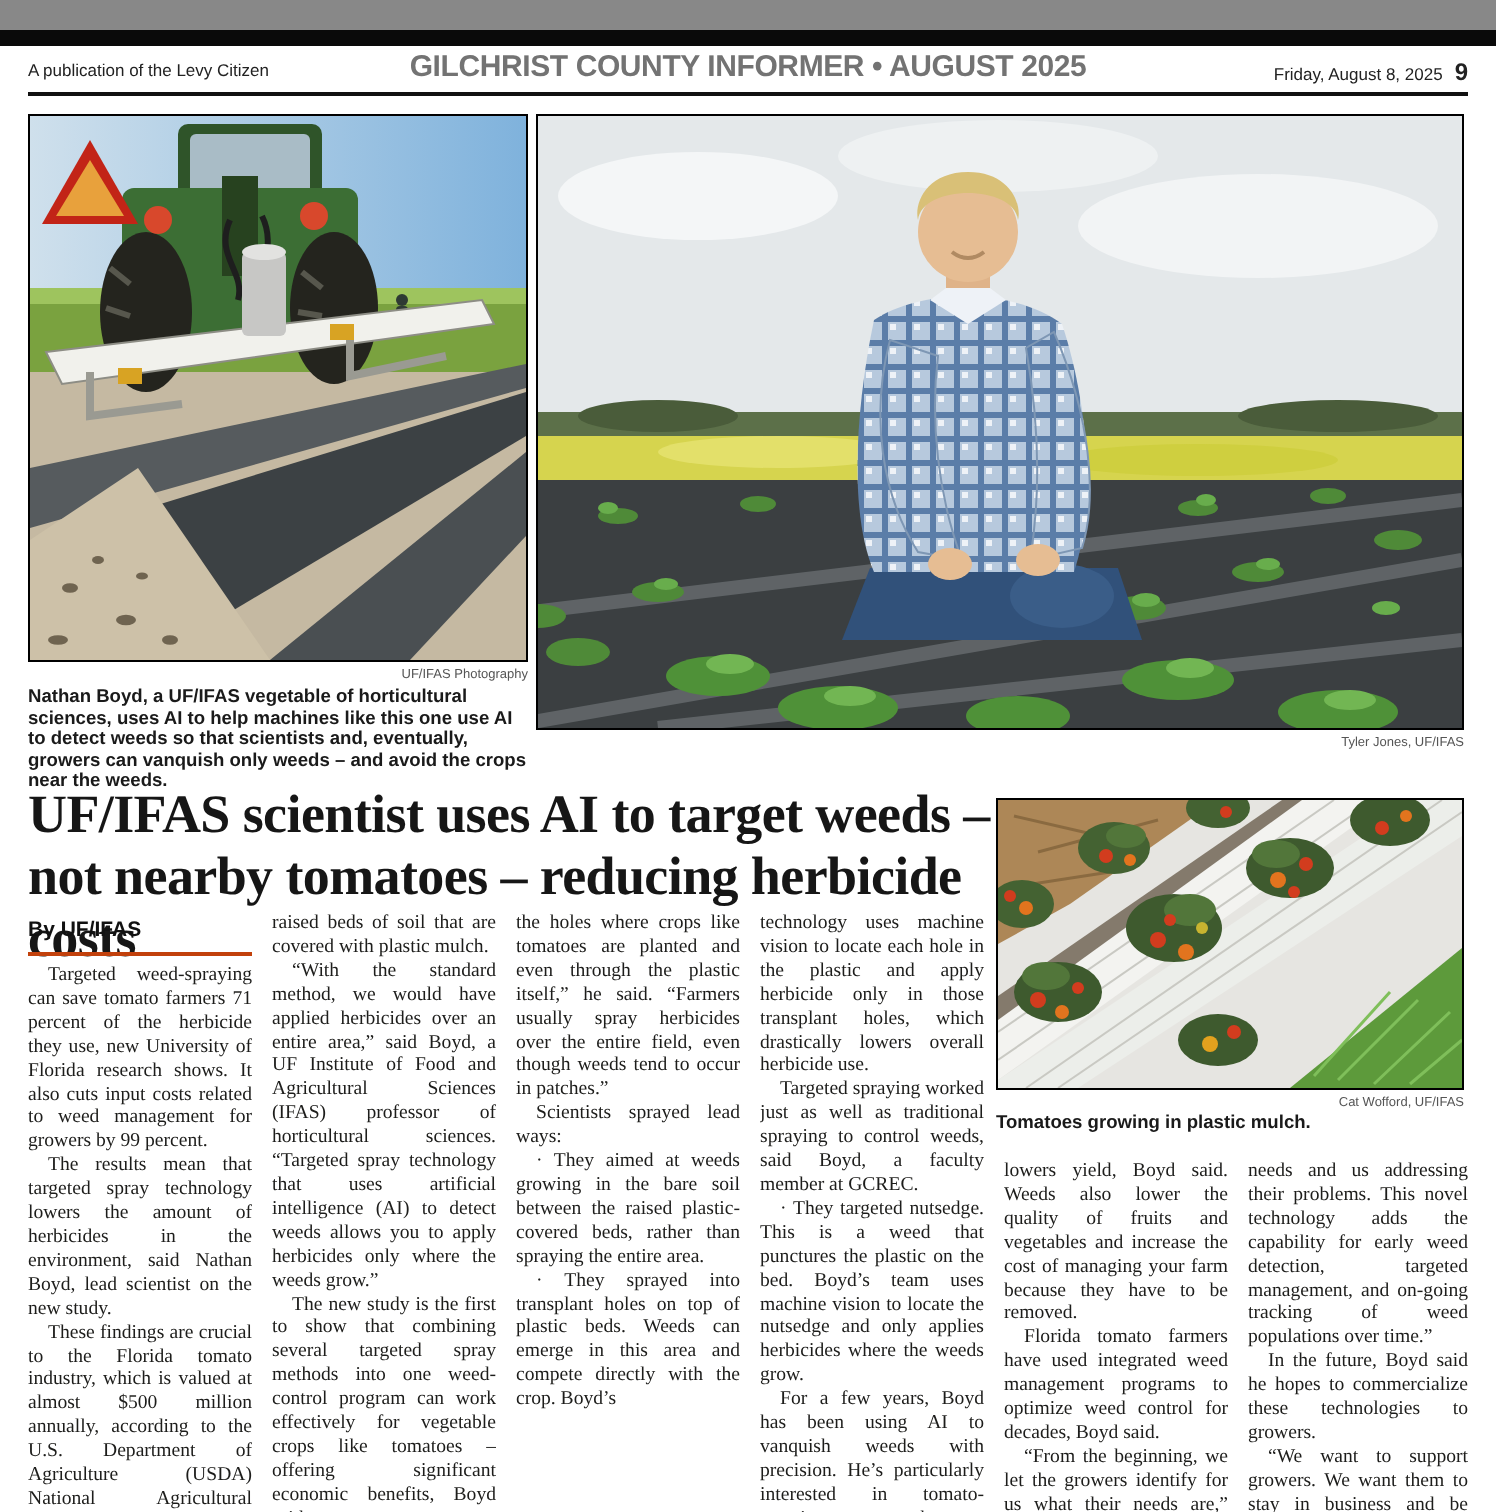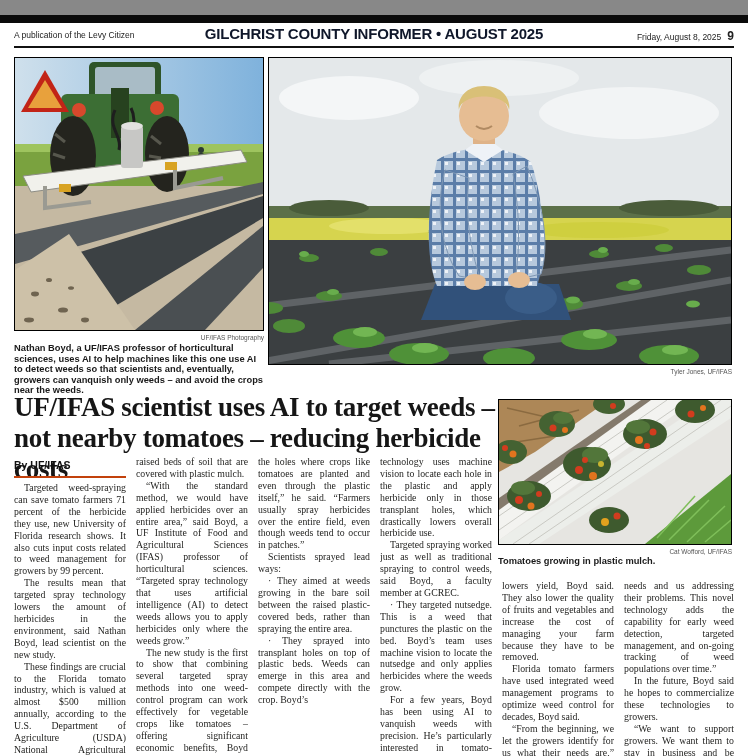--- a/index.html
+++ b/index.html
@@ -4,21 +4,21 @@
 <style>
   * { margin:0; padding:0; box-sizing:border-box; }
   html,body { background:#888; }
   .page {
     position:relative; width:748px; height:756px; background:#ffffff;
     margin:15px auto; overflow:hidden; color:#1d1d1b;
     font-family:"Liberation Serif", serif;
   }
   .topbar { position:absolute; top:0; left:0; width:748px; height:8px; background:#0a0a0a; }
   .hdr-left { position:absolute; top:15px; left:14px; font-family:"Liberation Sans",sans-serif; font-size:8.5px; color:#222; }
-  .hdr-center { position:absolute; top:10px; left:0; width:748px; text-align:center; font-family:"Liberation Sans",sans-serif; font-weight:bold; font-size:15px; letter-spacing:-0.2px; color:#0f172a; }
+  .hdr-center { position:absolute; top:10px; left:0; width:748px; text-align:center; font-family:"Liberation Sans",sans-serif; font-weight:bold; font-size:15px; letter-spacing:-0.2px; color:#737373; }
   .hdr-right { position:absolute; top:14px; right:14px; font-family:"Liberation Sans",sans-serif; font-size:8.5px; color:#222; }
   .hdr-right b { font-size:12px; margin-left:6px; }
   .hdr-rule { position:absolute; top:31px; left:14px; width:720px; height:2px; background:#111; }
 
   .photo { position:absolute; border:1px solid #000; overflow:hidden; background:#cfd8de; }
   .photo svg { display:block; }
   #photo-tractor { top:42px; left:14px; width:250px; height:274px; }
   #photo-field   { top:42px; left:268px; width:464px; height:308px; }
   #photo-tomato  { top:384px; left:498px; width:234px; height:146px; }
 
@@ -278,21 +278,21 @@
         <g transform="translate(110,120)">
             <ellipse rx="20" ry="13" fill="#3e5a2e"></ellipse>
             <circle cx="-4" cy="2" r="4" fill="#e2a11e"></circle>
             <circle cx="8" cy="-4" r="3.5" fill="#d23c1e"></circle>
           </g>
       </g>
     </svg>
   </div>
 
   <div class="credit" id="credit-tractor">UF/IFAS Photography</div>
-  <div class="caption" id="caption-tractor">Nathan Boyd, a UF/IFAS professor of horticultural sciences, uses AI to help machines like this one use AI to detect weeds so that scientists and, eventually, growers can vanquish only weeds – and avoid the crops near the weeds.</div>
+  <div class="caption" id="caption-tractor">Nathan Boyd, a UF/IFAS vegetable of horticultural sciences, uses AI to help machines like this one use AI to detect weeds so that scientists and, eventually, growers can vanquish only weeds – and avoid the crops near the weeds.</div>
 
   <div class="credit" id="credit-field">Tyler Jones, UF/IFAS</div>
 
   <div class="credit" id="credit-tomato">Cat Wofford, UF/IFAS</div>
   <div class="caption" id="caption-tomato">Tomatoes growing in plastic mulch.</div>
 
   <h1 class="headline">UF/IFAS scientist uses AI to target weeds – not nearby tomatoes – reducing herbicide costs</h1>
   <div class="byline">By UF/IFAS</div>
 
   <div class="col" id="col-1">
@@ -312,21 +312,21 @@
       <p>· They aimed at weeds growing in the bare soil between the raised plastic-covered beds, rather than spraying the entire area.</p>
       <p>· They sprayed into transplant holes on top of plastic beds. Weeds can emerge in this area and compete directly with the crop. Boyd’s</p>
     </div>
   <div class="col" id="col-4">
       <p class="cont">technology uses machine vision to locate each hole in the plastic and apply herbicide only in those transplant holes, which drastically lowers overall herbicide use.</p>
       <p>Targeted spraying worked just as well as traditional spraying to control weeds, said Boyd, a faculty member at GCREC.</p>
       <p>· They targeted nutsedge. This is a weed that punctures the plastic on the bed. Boyd’s team uses machine vision to locate the nutsedge and only applies herbicides where the weeds grow.</p>
       <p>For a few years, Boyd has been using AI to vanquish weeds with precision. He’s particularly interested in tomato-growing systems that use plastic mulch.</p>
     </div>
   <div class="col" id="col-5">
-      <p class="cont">lowers yield, Boyd said. They also lower the quality of fruits and vegetables and increase the cost of managing your farm because they have to be removed.</p>
+      <p class="cont">lowers yield, Boyd said. Weeds also lower the quality of fruits and vegetables and increase the cost of managing your farm because they have to be removed.</p>
       <p>Florida tomato farmers have used integrated weed management programs to optimize weed control for decades, Boyd said.</p>
       <p>“From the beginning, we let the growers identify for us what their needs are,” Boyd said. “Our research programs are based on their</p>
     </div>
   <div class="col" id="col-6">
       <p class="cont">needs and us addressing their problems. This novel technology adds the capability for early weed detection, targeted management, and on-going tracking of weed populations over time.”</p>
       <p>In the future, Boyd said he hopes to commercialize these technologies to growers.</p>
       <p>“We want to support growers. We want them to stay in business and be more efficient,” he said.</p>
     </div>
 
 </div>

